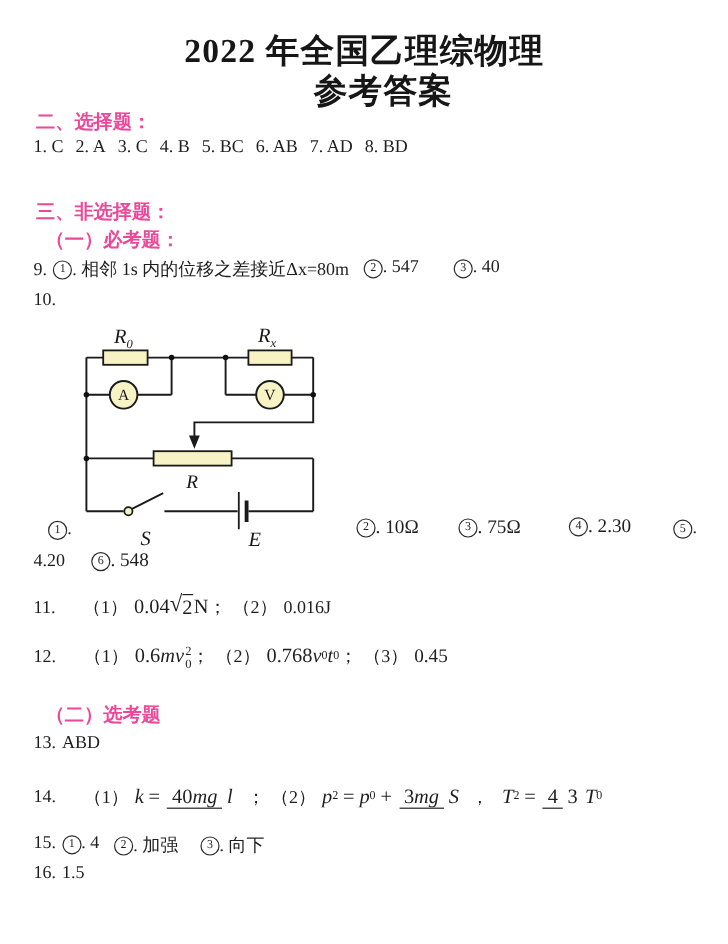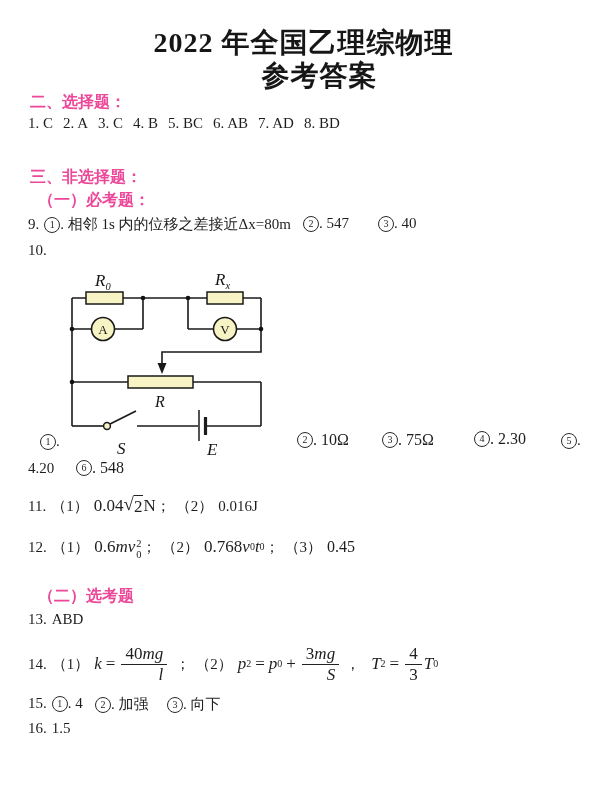--- a/index.html
+++ b/index.html
@@ -14,30 +14,30 @@
   .row{display:flex;align-items:baseline;}
   .gap10{gap:10px;}
   .ci{display:inline-flex;align-items:baseline;}
   .circ{display:inline-block;width:14px;height:14px;border:1px solid #2a2a2a;border-radius:50%;
         text-align:center;line-height:13.5px;font-size:10px;vertical-align:1px;flex:none;align-self:center;}
   .it{font-style:italic;font-family:"Liberation Serif", serif;}
   .up{font-style:normal;}
   sub{font-size:10px;line-height:1;}
   .fml{display:inline-flex;align-items:center;font-size:17px;font-style:normal;}
   .op{margin:0 4px;}
-  .frac{display:inline-flex;flex-direction:column;align-items:flex-end;vertical-align:middle;margin:0 2px;line-height:1.15;}
+  .frac{display:inline-flex;flex-direction:row;align-items:center;vertical-align:middle;margin:0 2px;line-height:1.15;}
   .frac .fn{padding:0 4px;border-bottom:1.3px solid #222;}
   .frac .fd{padding:0 4px;}
   .rad{display:inline-flex;align-items:stretch;}
   .radsym{font-size:19px;line-height:1;transform:translateY(-1px);}
   .radcand{border-top:1.4px solid #222;padding:1px 1px 0 0;}
   .ss{display:inline-flex;flex-direction:column;font-size:10.5px;line-height:1.05;vertical-align:-4px;
       font-style:normal;margin-left:1px;transform:translateY(2px);}
   .mr4{margin-right:5px;}
-  .mr8{margin-right:5px;}
+  .mr8{margin-right:23px;}
   svg text{font-family:"Liberation Serif", serif;}
 </style>
 </head>
 <body>
 
 <div class="page">
 
   <div class="abs title">2022 年全国乙理综物理</div>
   <div class="abs title title2">参考答案</div>
 

